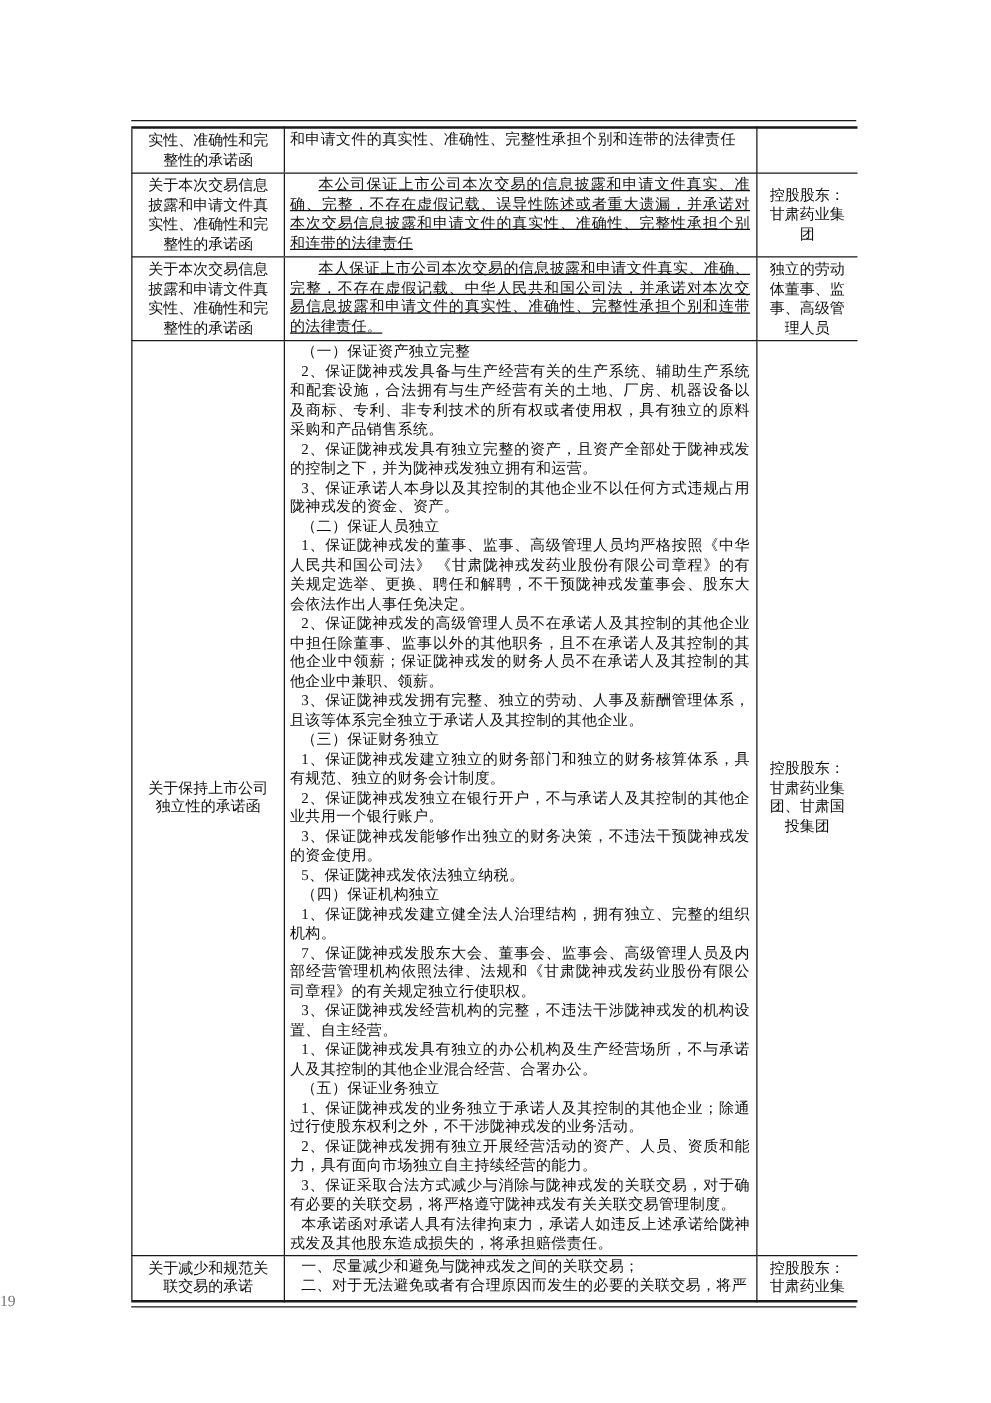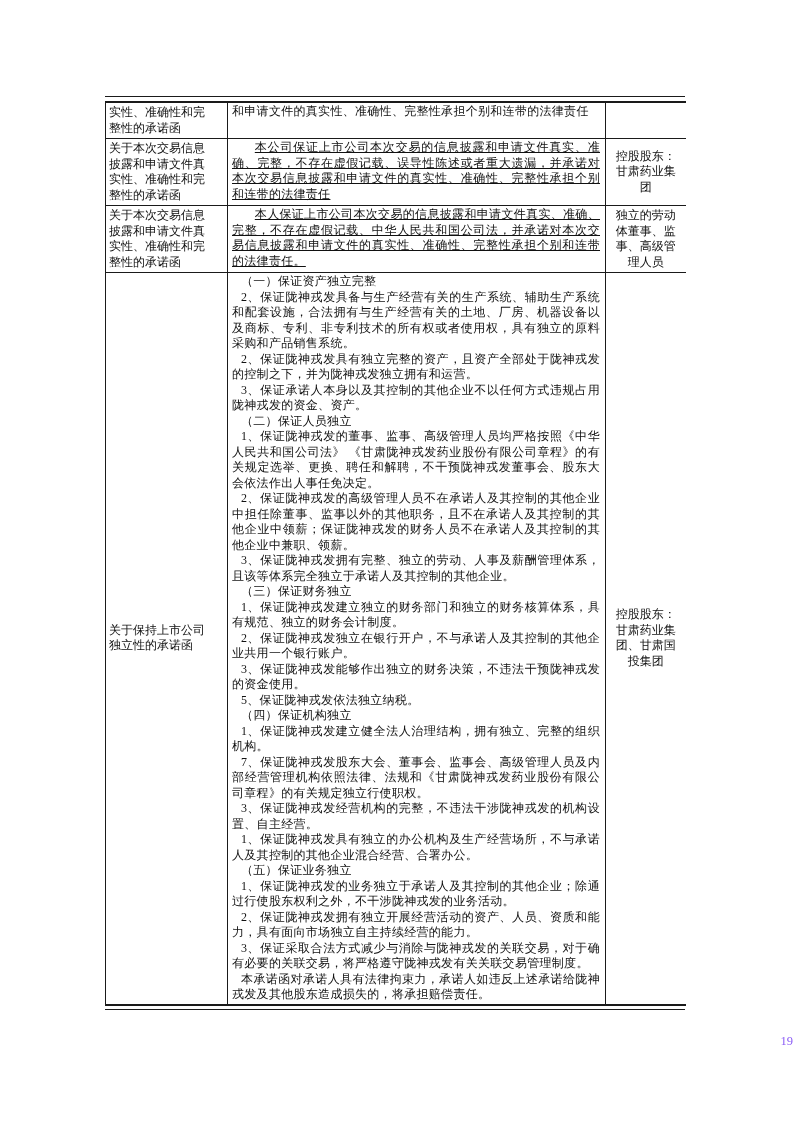--- a/index.html
+++ b/index.html
@@ -28,20 +28,21 @@
   col.c2{width:378px;}
   col.c3{width:80px;}
   td{
     border:1.5px solid #1a1a1a;
     border-right:none;
     padding:2px 3px;
     font-size:12px;
     vertical-align:middle;
   }
   td.cell-label{
+    text-align:center;
     line-height:15.5px;
     white-space:pre-line;
     border-left:1.5px solid #1a1a1a;
   }
   td.cell-content{
     vertical-align:top;
     padding:1px 5px 1px 4px;
     border-left:1.5px solid #1a1a1a;
     border-right:1.5px solid #1a1a1a;
   }
@@ -57,23 +58,23 @@
     letter-spacing:0.3px;
     text-align:justify;
     text-justify:inter-ideograph;
   }
   p.ind0{text-indent:0;}
   p.ind1{text-indent:0.75em;}
   p.ind2{text-indent:1.9em;text-decoration:underline;}
   .page-number{
     position:absolute;
     left:0;top:1034px;width:793px;
-    text-align:right;
+    text-align:left;
     font-size:12.5px;
-    color:#8b5cf6;
+    color:#737373;
   }
 </style>
 </head>
 <body>
 
 <div class="sheet">
   <div class="top-rule"></div>
   <table class="commitments">
     <colgroup>
         <col class="c1">
@@ -140,18 +141,28 @@
             <p class="ind1">1、保证陇神戎发的业务独立于承诺人及其控制的其他企业；除通过行使股东权利之外，不干涉陇神戎发的业务活动。</p>
             <p class="ind1">2、保证陇神戎发拥有独立开展经营活动的资产、人员、资质和能力，具有面向市场独立自主持续经营的能力。</p>
             <p class="ind1">3、保证采取合法方式减少与消除与陇神戎发的关联交易，对于确有必要的关联交易，将严格遵守陇神戎发有关关联交易管理制度。</p>
             <p class="ind1">本承诺函对承诺人具有法律拘束力，承诺人如违反上述承诺给陇神戎发及其他股东造成损失的，将承担赔偿责任。</p>
           </td>
           <td class="cell-party">控股股东：
 甘肃药业集
 团、甘肃国
 投集团</td>
         </tr>
+        <tr>
+          <td class="cell-label">关于减少和规范关
+联交易的承诺</td>
+          <td class="cell-content">
+            <p class="ind1">一、尽量减少和避免与陇神戎发之间的关联交易；</p>
+            <p class="ind1">二、对于无法避免或者有合理原因而发生的必要的关联交易，将严</p>
+          </td>
+          <td class="cell-party">控股股东：
+甘肃药业集</td>
+        </tr>
       </tbody>
   </table>
   <div class="bottom-rule"></div>
 </div>
 
 <div class="page-number">19</div>
 
 </body></html>

